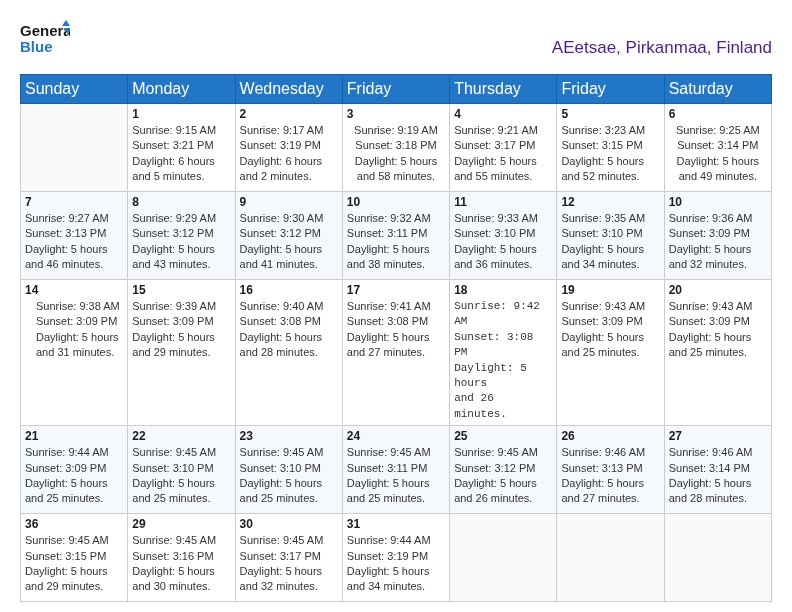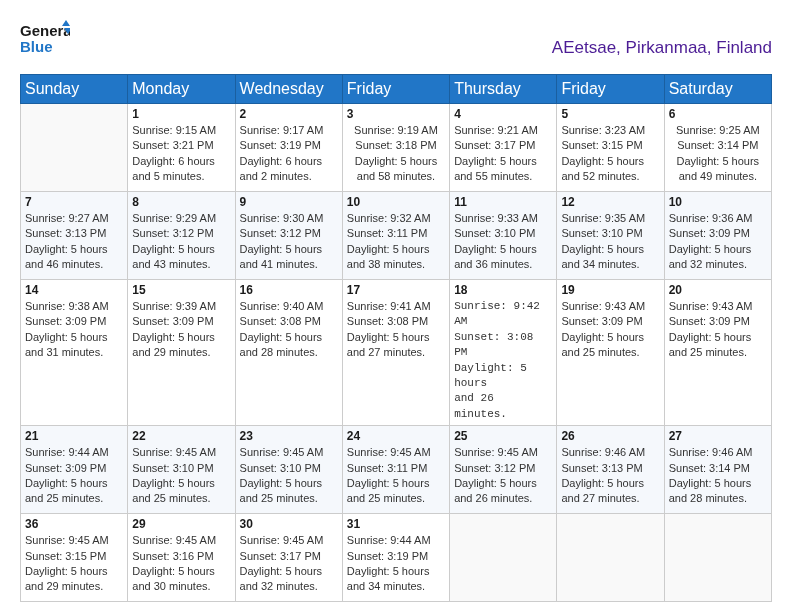--- a/index.html
+++ b/index.html
@@ -210,21 +210,21 @@
             <div class="day-number">10</div>
             <div class="day-info" style="white-space: pre-line;">Sunrise: 9:36 AM
 Sunset: 3:09 PM
 Daylight: 5 hours
 and 32 minutes.</div>
           </td>
         </tr>
         <tr class="row-odd">
           <td>
             <div class="day-number">14</div>
-            <div class="day-info" style="white-space: pre-line;">Sunrise: 9:38 AM
+            <div class="day-info" style="white-space: pre-line; margin-left: 11px;">Sunrise: 9:38 AM
 Sunset: 3:09 PM
 Daylight: 5 hours
 and 31 minutes.</div>
           </td>
           <td>
             <div class="day-number">15</div>
             <div class="day-info" style="white-space: pre-line;">Sunrise: 9:39 AM
 Sunset: 3:09 PM
 Daylight: 5 hours
 and 29 minutes.</div>

